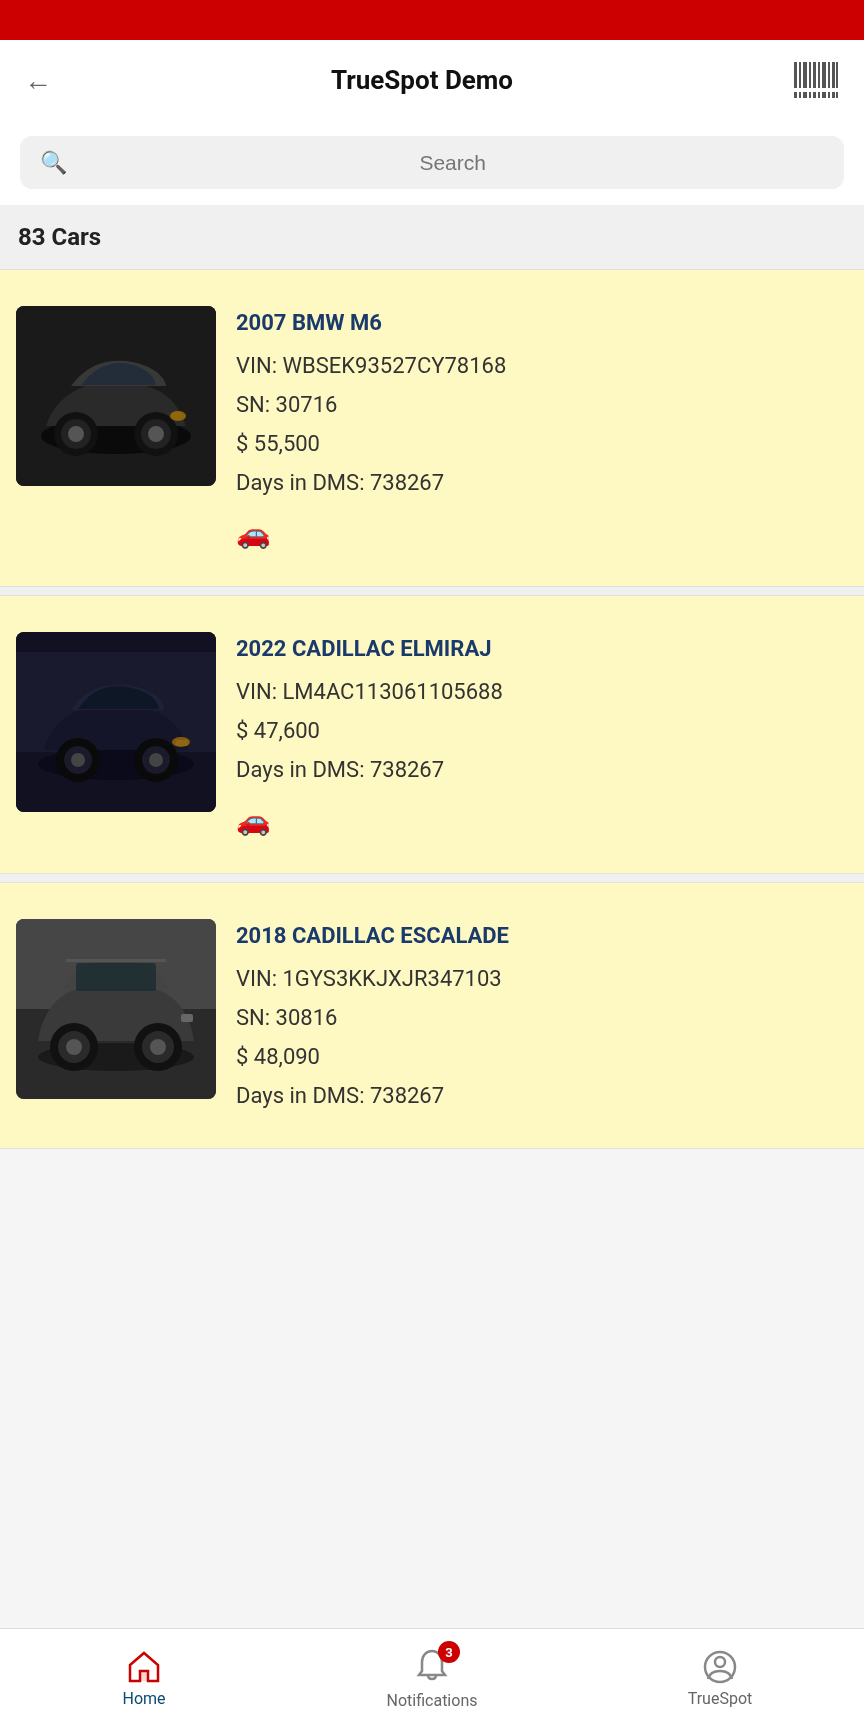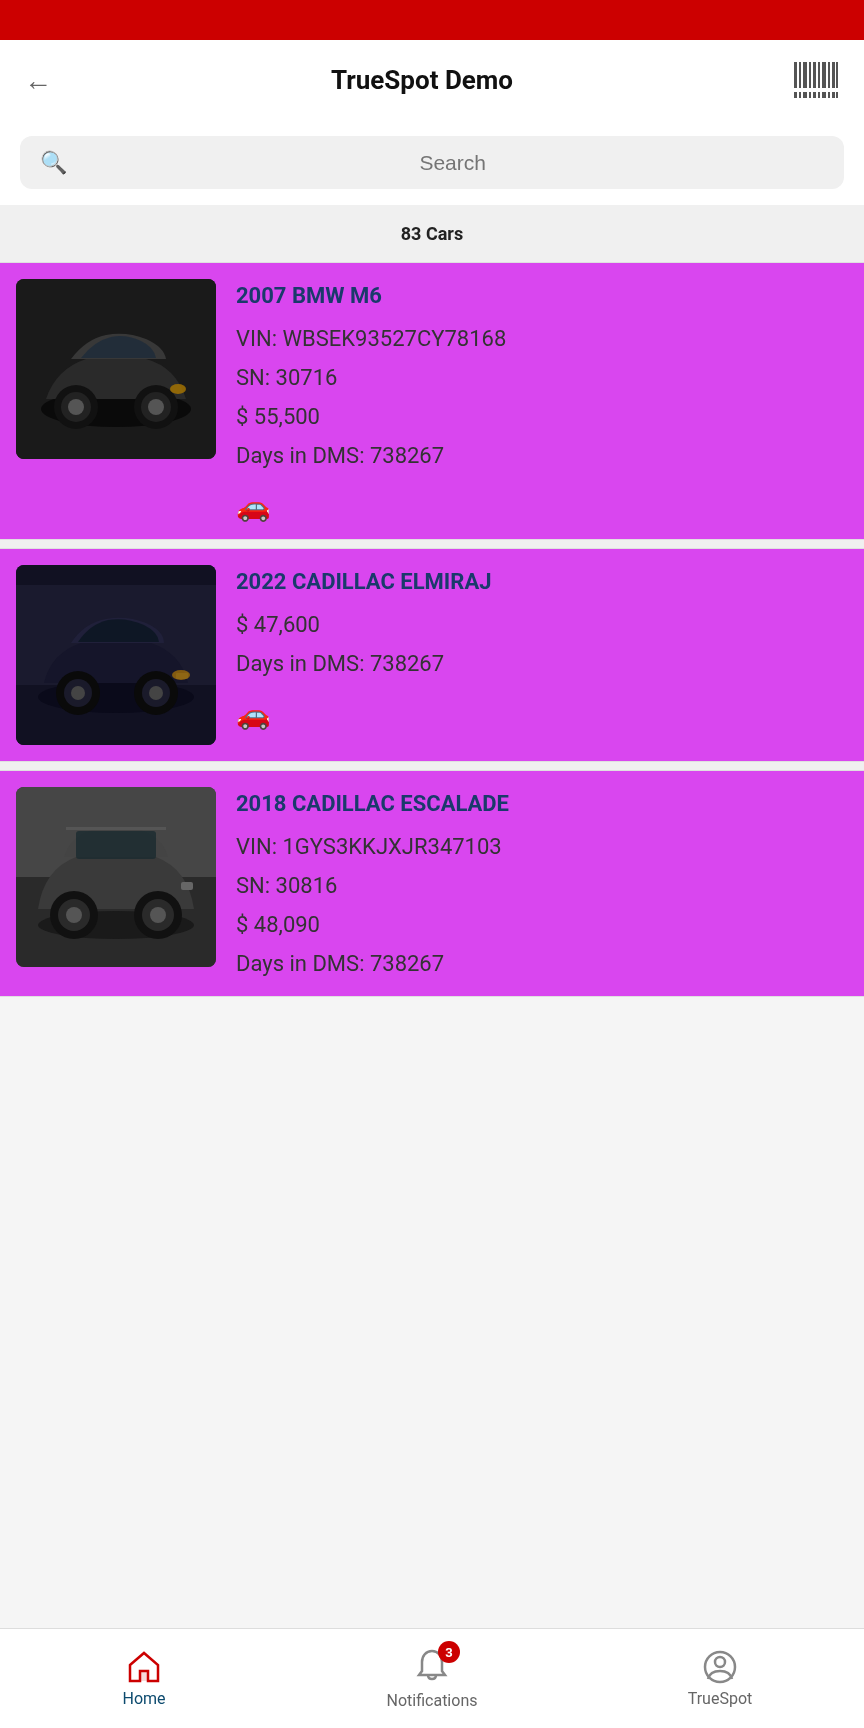--- a/index.html
+++ b/index.html
@@ -67,38 +67,38 @@
       font-size: 21px;
       color: #999;
       outline: none;
       flex: 1;
       text-align: center;
     }
 
     
     .cars-count-bar {
       background: #f0f0f0;
-      text-align: center;
+      text-align: left;
       padding: 18px;
-      font-size: 18px;
+      font-size: 24px;
       font-weight: 700;
       color: #222;
     }
 
     
     .car-list {
       background: #f0f0f0;
     }
 
     .car-card {
-      background: #d946ef;
+      background: #fef9c3;
       margin-bottom: 8px;
       display: flex;
       align-items: stretch;
-      padding: 16px 16px;
+      padding: 36px 16px;
       gap: 20px;
       border-top: 1px solid #e0e0e0;
       border-bottom: 1px solid #e0e0e0;
     }
 
     .car-image-container {
       width: 200px;
       min-width: 200px;
       height: 180px;
       border-radius: 8px;
@@ -294,20 +294,21 @@
         <circle cx="62" cy="128" r="7" fill="#444"></circle>
         <circle cx="140" cy="128" r="22" fill="#0a0a0a"></circle>
         <circle cx="140" cy="128" r="14" fill="#1a1a2a"></circle>
         <circle cx="140" cy="128" r="7" fill="#444"></circle>
 
         <ellipse cx="165" cy="110" rx="9" ry="5" fill="#cc8800" opacity="0.6"></ellipse>
       </svg>
     </div>
     <div class="car-info">
       <div class="car-title">2022 CADILLAC ELMIRAJ</div>
+      <div class="car-detail">VIN: LM4AC113061105688</div>
       <div class="car-detail">$ 47,600</div>
       <div class="car-detail">Days in DMS: 738267</div>
       <div class="car-icon-row">
         <span class="car-icon">🚗</span>
       </div>
     </div>
   </div>
 
   <div class="car-card">
     <div class="car-image-container car-img-escalade">

